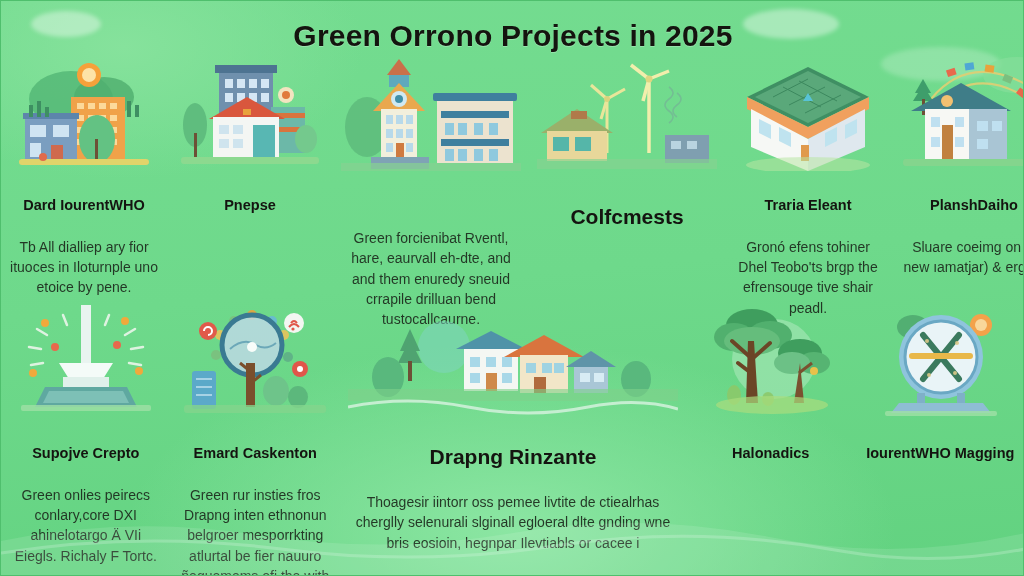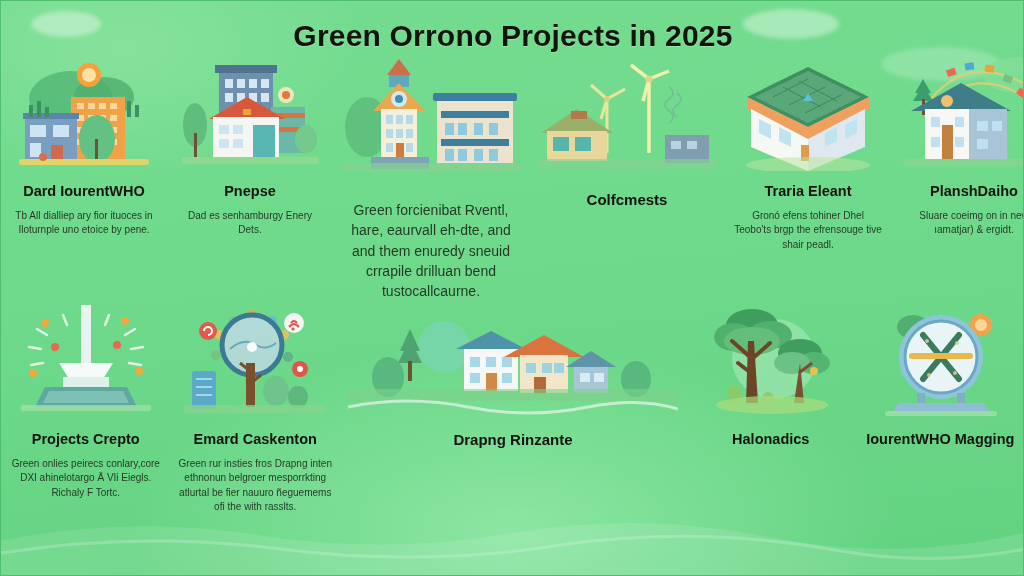--- a/index.html
+++ b/index.html
@@ -37,35 +37,36 @@
     text-shadow: 0 1px 0 rgba(255,255,255,.25);
   }
 
   
   .row { position: absolute; left: 0; width: 1024px; display: flex; }
   .row.top { top: 52px; height: 260px; }
   .row.bottom { top: 300px; height: 268px; }
   .card {
     flex: 1 1 0; display: flex; flex-direction: column; align-items: center;
     padding: 0 8px;
+    gap: 14px;
   }
   .card.wide { flex: 2 2 0; }
   .art { height: 118px; width: 100%; display: flex; align-items: flex-end; justify-content: center; }
   .art.tall { height: 126px; }
   .art svg { display: block; }
   .card-title {
     margin-top: 12px; font-size: 14.5px; font-weight: bold; color: #141410;
     text-align: center; line-height: 1.15;
   }
   .card-body {
-    margin-top: 9px; font-size: 10px; color: #1d2a1d; text-align: center;
+    margin-top: 9px; font-size: 14px; color: #1d2a1d; text-align: center;
     line-height: 1.45; max-width: 168px; opacity: .92;
   }
   .card.wide .card-body { max-width: 330px; font-size: 14px; }
-  .card.wide .card-title { font-size: 15px; }
+  .card.wide .card-title { font-size: 21px; }
 </style>
 </head>
 <body>
 
 <div class="poster">
 
   <div class="cloud c1"></div>
   <div class="cloud c2"></div>
   <div class="cloud c3"></div>
 
@@ -156,21 +157,20 @@
           </g>
           <rect x="78" y="72" width="22" height="34" fill="#58b7b3"></rect>
           <rect x="68" y="56" width="8" height="6" fill="#e8a23c"></rect>
           <ellipse cx="20" cy="72" rx="12" ry="22" fill="#5fbd7e"></ellipse>
           <rect x="19" y="80" width="3" height="26" fill="#6d5036"></rect>
           <ellipse cx="131" cy="86" rx="11" ry="14" fill="#74c98d"></ellipse>
           <rect x="6" y="104" width="138" height="7" rx="3" fill="#8cd98f"></rect>
         </svg>
       </div>
       <div class="card-title">Pnepse</div>
-      <div class="card-body">Dad es senhamburgy Enery Dets.</div>
     </div>
 
     <div class="card wide">
       <div class="art tall">
         <svg width="180" height="126" viewBox="0 0 180 126">
           <ellipse cx="26" cy="74" rx="22" ry="30" fill="#5cb97a" opacity=".8"></ellipse>
           <polygon points="58,6 70,22 46,22" fill="#c9704a"></polygon>
           <rect x="48" y="22" width="20" height="12" fill="#5fa9bd"></rect>
           <polygon points="58,30 84,58 32,58" fill="#e9a84e"></polygon>
           <rect x="40" y="56" width="36" height="54" fill="#f2efdc"></rect>
@@ -345,21 +345,21 @@
               <circle cx="106" cy="44" r="4"></circle>
             </g>
           <rect x="70" y="4" width="10" height="58" fill="#e9f4f0"></rect>
           <polygon points="48,62 102,62 92,78 58,78" fill="#f4fbf8"></polygon>
           <rect x="52" y="76" width="46" height="10" fill="#dff0ea"></rect>
           <polygon points="34,86 116,86 126,106 24,106" fill="#5fa8a0"></polygon>
           <polygon points="38,90 112,90 118,102 32,102" fill="#7dc0b6"></polygon>
           <rect x="10" y="104" width="130" height="6" rx="2" fill="#9fe0a5" opacity=".8"></rect>
         </svg>
       </div>
-      <div class="card-title">Projects Crepto</div>
+      <div class="card-title">Supojve Crepto</div>
       <div class="card-body">Green onlies peirecs conlary,core DXI ahinelotargo Ä VIi Eiegls. Richaly F Tortc.</div>
     </div>
 
     <div class="card">
       <div class="art">
         <svg width="150" height="118" viewBox="0 0 150 118">
           <g opacity=".9">
             <circle cx="40" cy="34" r="5" fill="#e8c35c"></circle>
               <circle cx="54" cy="20" r="5" fill="#7cc07e"></circle>
             <circle cx="72" cy="14" r="5" fill="#e8a23c"></circle>
@@ -430,20 +430,21 @@
           <polygon points="243,50 268,66 218,66" fill="#5f94a8"></polygon>
           <rect x="232" y="72" width="10" height="9" fill="#d8ecf4"></rect>
           <rect x="246" y="72" width="10" height="9" fill="#d8ecf4"></rect>
           <ellipse cx="40" cy="76" rx="16" ry="20" fill="#59b87d"></ellipse>
           <ellipse cx="288" cy="78" rx="15" ry="18" fill="#59b87d"></ellipse>
           <rect x="0" y="88" width="330" height="12" fill="#7fd08b" opacity=".6"></rect>
           <path d="M0 106 q60 -12 120 0 q60 12 120 0 q50 -10 90 2" stroke="#d9f3e1" stroke-width="3" fill="none" opacity=".8"></path>
         </svg>
       </div>
       <div class="card-title">Drapng Rinzante</div>
+      <div class="card-body">Thoagesir iintorr oss pemee livtite de ctiealrhas cherglly selenurali slginall egloeral dlte gnding wne bris eosioin, hegnpar Ilevtiabls or cacee i</div>
     </div>
 
     <div class="card">
       <div class="art">
         <svg width="150" height="118" viewBox="0 0 150 118">
           <ellipse cx="78" cy="58" rx="42" ry="40" fill="#bfeec9" opacity=".45"></ellipse>
           <ellipse cx="56" cy="24" rx="26" ry="16" fill="#3f9e5e"></ellipse>
           <ellipse cx="38" cy="36" rx="20" ry="14" fill="#51b06e"></ellipse>
           <ellipse cx="74" cy="34" rx="22" ry="14" fill="#51b06e"></ellipse>
           <ellipse cx="56" cy="40" rx="28" ry="14" fill="#65bd7c"></ellipse>

